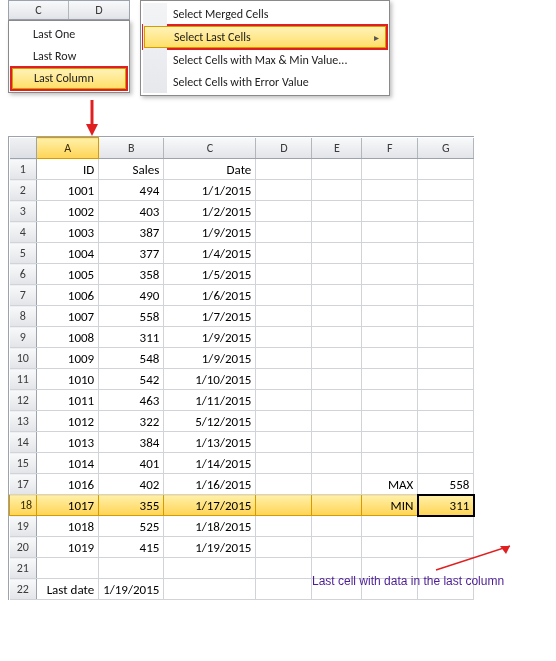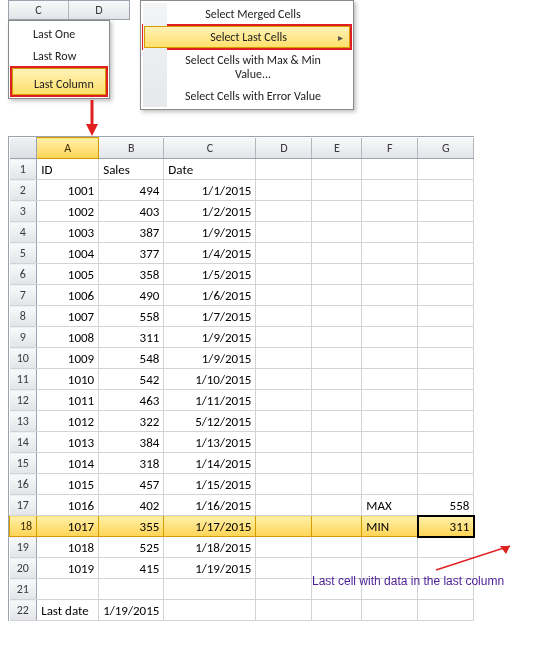--- a/index.html
+++ b/index.html
@@ -29,53 +29,52 @@
     text-align: center;
     line-height: 18px;
     color: #3b3b3b;
   }
   .top-colhdr div:last-child { border-right: none; }
 
   
   .dropdown {
     position: absolute;
     left: 8px; top: 20px;
-    width: 102px;
+    width: 122px;
     background: #fff;
     border: 1px solid #8a8a8a;
     box-shadow: 2px 2px 4px rgba(0,0,0,.25);
     padding: 2px;
     font-size: 12px;
   }
   .dropdown .dd-item {
     padding: 4px 6px 4px 22px;
     color: #222;
     cursor: default;
   }
   .dropdown .dd-item.highlight {
     background: linear-gradient(#fff2b8,#ffe06a);
     border: 1px solid #d69b00;
-    padding: 8px 5px 3px 21px;
+    padding: 2px 5px 3px 21px;
   }
   .dd-red-box {
     border: 2px solid #e02020;
     margin: -1px;
   }
 
   
   .ctxmenu {
     position: absolute;
     left: 140px; top: 0;
-    width: 214px;
+    width: 250px;
     background: #fff;
     border: 1px solid #8a8a8a;
     box-shadow: 2px 2px 4px rgba(0,0,0,.25);
     padding: 2px;
     font-size: 12px;
-    text-align: center;
   }
   .ctxmenu .cm-icon-gutter {
     position: absolute;
     left: 2px; top: 2px; bottom: 2px;
     width: 24px;
     background: linear-gradient(#f3f4f6,#e6e8ec);
   }
   .ctxmenu .cm-item {
     position: relative;
     padding: 4px 18px 4px 30px;
@@ -144,21 +143,21 @@
   .sheet .corner {
     background: linear-gradient(#f0f1f3,#dcdfe4);
     border-right: 1px solid #9ca3af;
     width: 26px;
   }
   .colA-hdr {
     background: linear-gradient(#fff0a8,#ffd455) !important;
     border: 1px solid #d69b00 !important;
     color: #3a2b00 !important;
   }
-  .txt-left { text-align: left; }
+  .txt-left { text-align: right; }
   .txt-right { text-align: right; }
 
   
   .row18 td, .row18 th.rowhdr {
     background: linear-gradient(#fff0a8,#ffd455);
     border: 1px solid #d69b00;
   }
   .row18 th.rowhdr { color:#3a2b00;padding-left:10px; }
 
   
@@ -363,32 +362,22 @@
           <td class="txt-right">384</td>
           <td class="txt-right">1/13/2015</td>
           <td></td>
           <td></td>
           <td></td>
           <td class="txt-right"></td>
         </tr>
         <tr>
           <th class="rowhdr">15</th>
           <td class="txt-right">1014</td>
-          <td class="txt-right">318</td>
+          <td class="txt-right">401</td>
           <td class="txt-right">1/14/2015</td>
-          <td></td>
-          <td></td>
-          <td></td>
-          <td class="txt-right"></td>
-        </tr>
-        <tr>
-          <th class="rowhdr">16</th>
-          <td class="txt-right">1015</td>
-          <td class="txt-right">457</td>
-          <td class="txt-right">1/15/2015</td>
           <td></td>
           <td></td>
           <td></td>
           <td class="txt-right"></td>
         </tr>
         <tr>
           <th class="rowhdr">17</th>
           <td class="txt-right">1016</td>
           <td class="txt-right">402</td>
           <td class="txt-right">1/16/2015</td>

